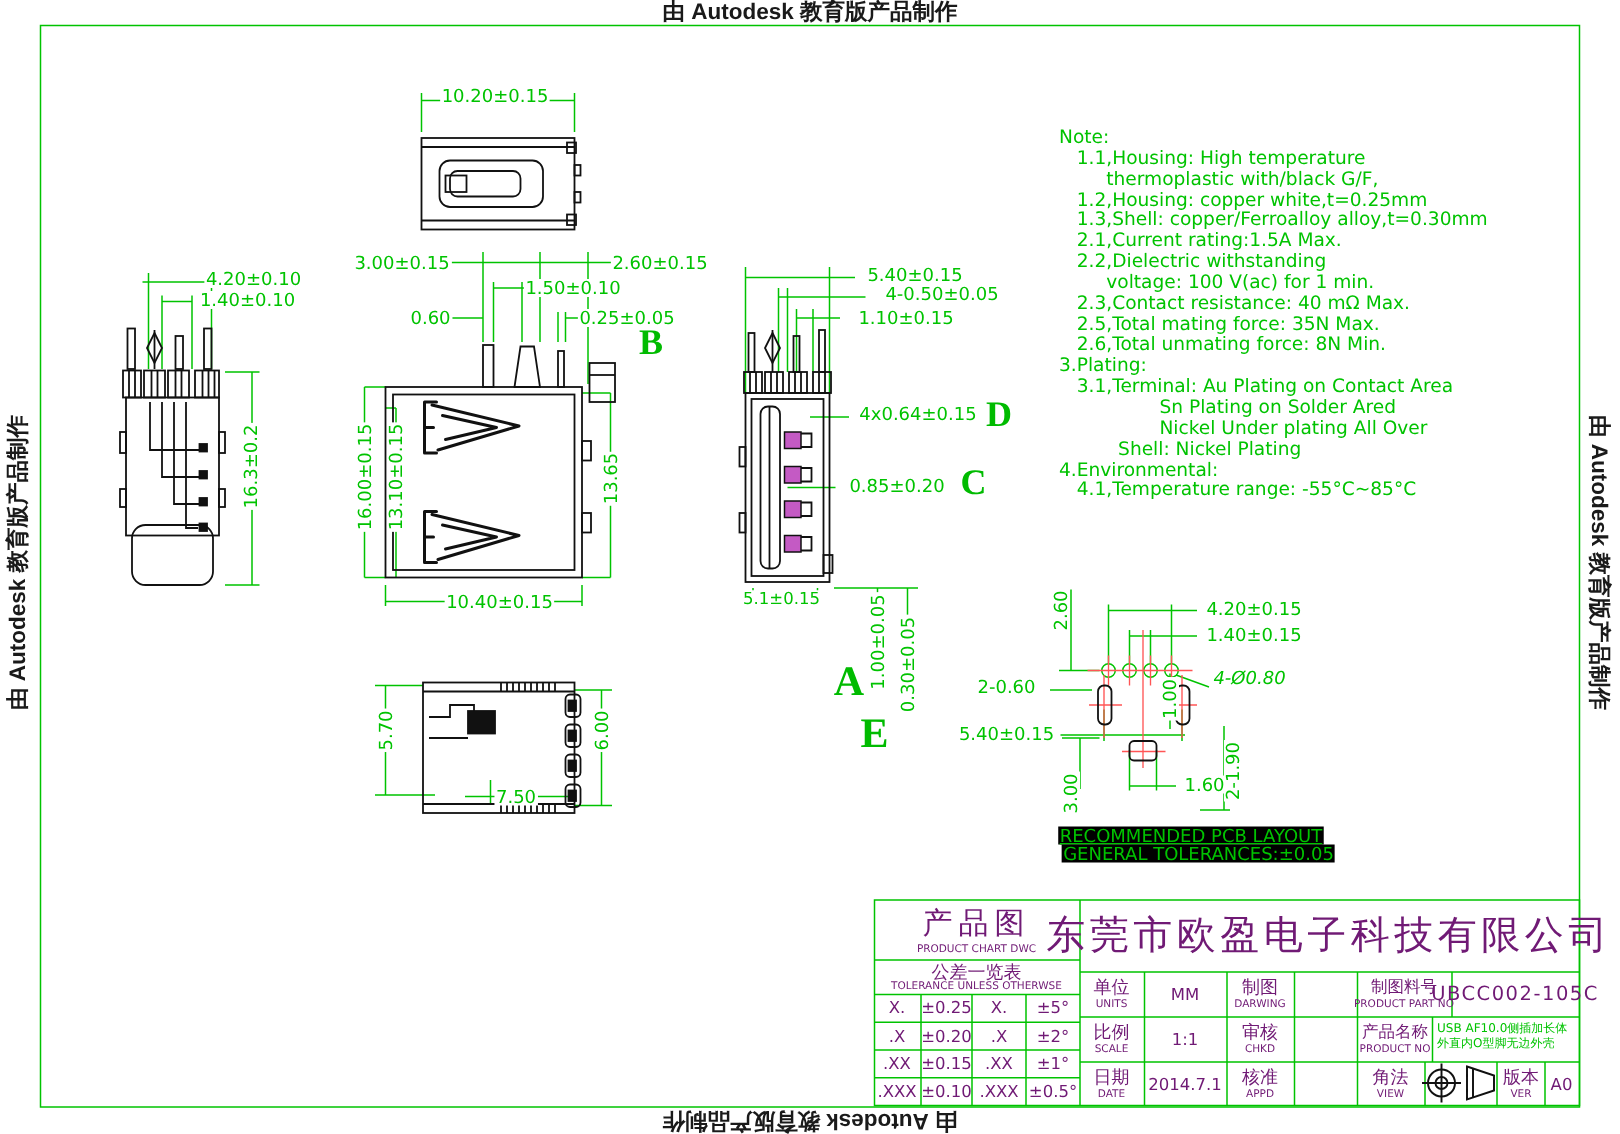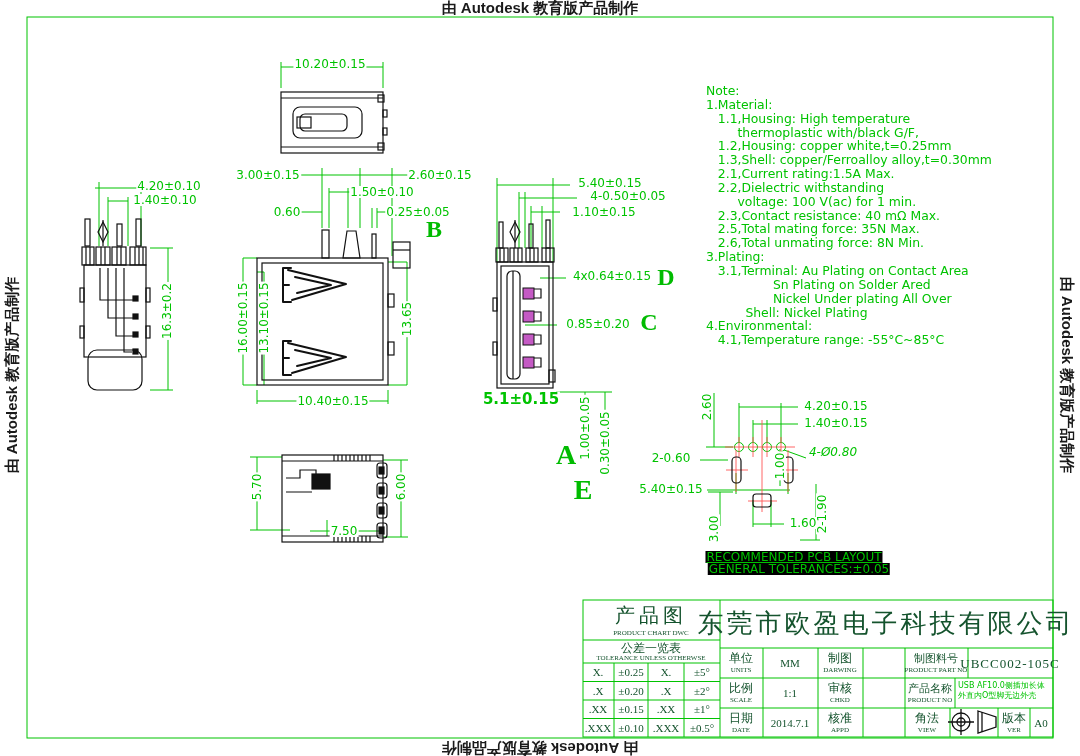--- a/index.html
+++ b/index.html
@@ -7,27 +7,27 @@
          font-family:"DejaVu Sans","Liberation Sans",sans-serif;}
   svg.linework{position:absolute;left:0;top:0;}
   .wm{position:absolute;color:#1a1a1a;font:600 15px "Liberation Sans",sans-serif;white-space:nowrap;}
   .wm.top{left:540px;top:8px;transform:translate(-50%,-50%);}
   .wm.bottom{left:540px;top:747px;transform:translate(-50%,-50%) rotate(180deg);}
   .wm.left{left:12px;top:375px;transform:translate(-50%,-50%) rotate(-90deg);}
   .wm.right{left:1066px;top:375px;transform:translate(-50%,-50%) rotate(90deg);}
   .lbl{position:absolute;transform:translate(-50%,-50%);color:#00c300;font-size:12px;line-height:1;
        white-space:nowrap;background:#fff;padding:0 1px;}
   .r90{transform:translate(-50%,-50%) rotate(-90deg);}
-  .sm{font-size:15px;font-weight:bold;}
+  .sm{font-size:11px;}
   .it{font-style:italic;}
   .glabel{position:absolute;transform:translate(-50%,-50%);color:#00bb00;background:none;
           font-family:"Liberation Serif",serif;font-weight:bold;font-size:24px;line-height:1;}
   .notes{position:absolute;left:706px;top:84px;color:#00c300;}
   .notes div{white-space:pre;font-size:12.4px;line-height:13.85px;}
-  .tb{position:absolute;transform:translate(-50%,-50%);color:#14532d;line-height:1;white-space:nowrap;font-family:Liberation Serif, serif;}
+  .tb{position:absolute;transform:translate(-50%,-50%);color:#701a75;line-height:1;white-space:nowrap;}
   .zh{font-size:12px;}
   .zhbig{font-size:20px;letter-spacing:4px;}
   .en{font-size:7px;}
   .val{font-size:11px;}
   .part{font-size:13px;letter-spacing:1px;}
   .company{font-size:26px;letter-spacing:3px;}
   .pn{position:absolute;left:958px;top:681px;width:94px;color:#00c300;font-size:8px;line-height:1.25;
       transform:none;white-space:normal;}
   .pcbt{font-size:12px;background:#000000;margin-left:26px;}
   .und{text-decoration:underline;}
@@ -252,21 +252,20 @@
   <span class="lbl" style="left:671px;top:489px">5.40±0.15</span>
   <span class="lbl r90" style="left:780px;top:466px">1.00</span>
   <span class="lbl r90" style="left:714px;top:529px">3.00</span>
   <span class="lbl" style="left:803px;top:523px">1.60</span>
   <span class="lbl r90" style="left:822px;top:514px">2-1.90</span>
   <span class="lbl pcbt und" style="left:768px;top:557px">RECOMMENDED PCB LAYOUT</span>
   <span class="lbl pcbt" style="left:773px;top:569px">GENERAL TOLERANCES:±0.05</span>
 
   <div class="notes">
     <div>Note:</div>
-    <div>1.Material:</div>
     <div>   1.1,Housing: High temperature</div>
     <div>        thermoplastic with/black G/F,</div>
     <div>   1.2,Housing: copper white,t=0.25mm</div>
     <div>   1.3,Shell: copper/Ferroalloy alloy,t=0.30mm</div>
     <div>   2.1,Current rating:1.5A Max.</div>
     <div>   2.2,Dielectric withstanding</div>
     <div>        voltage: 100 V(ac) for 1 min.</div>
     <div>   2.3,Contact resistance: 40 mΩ Max.</div>
     <div>   2.5,Total mating force: 35N Max.</div>
     <div>   2.6,Total unmating force: 8N Min.</div>

